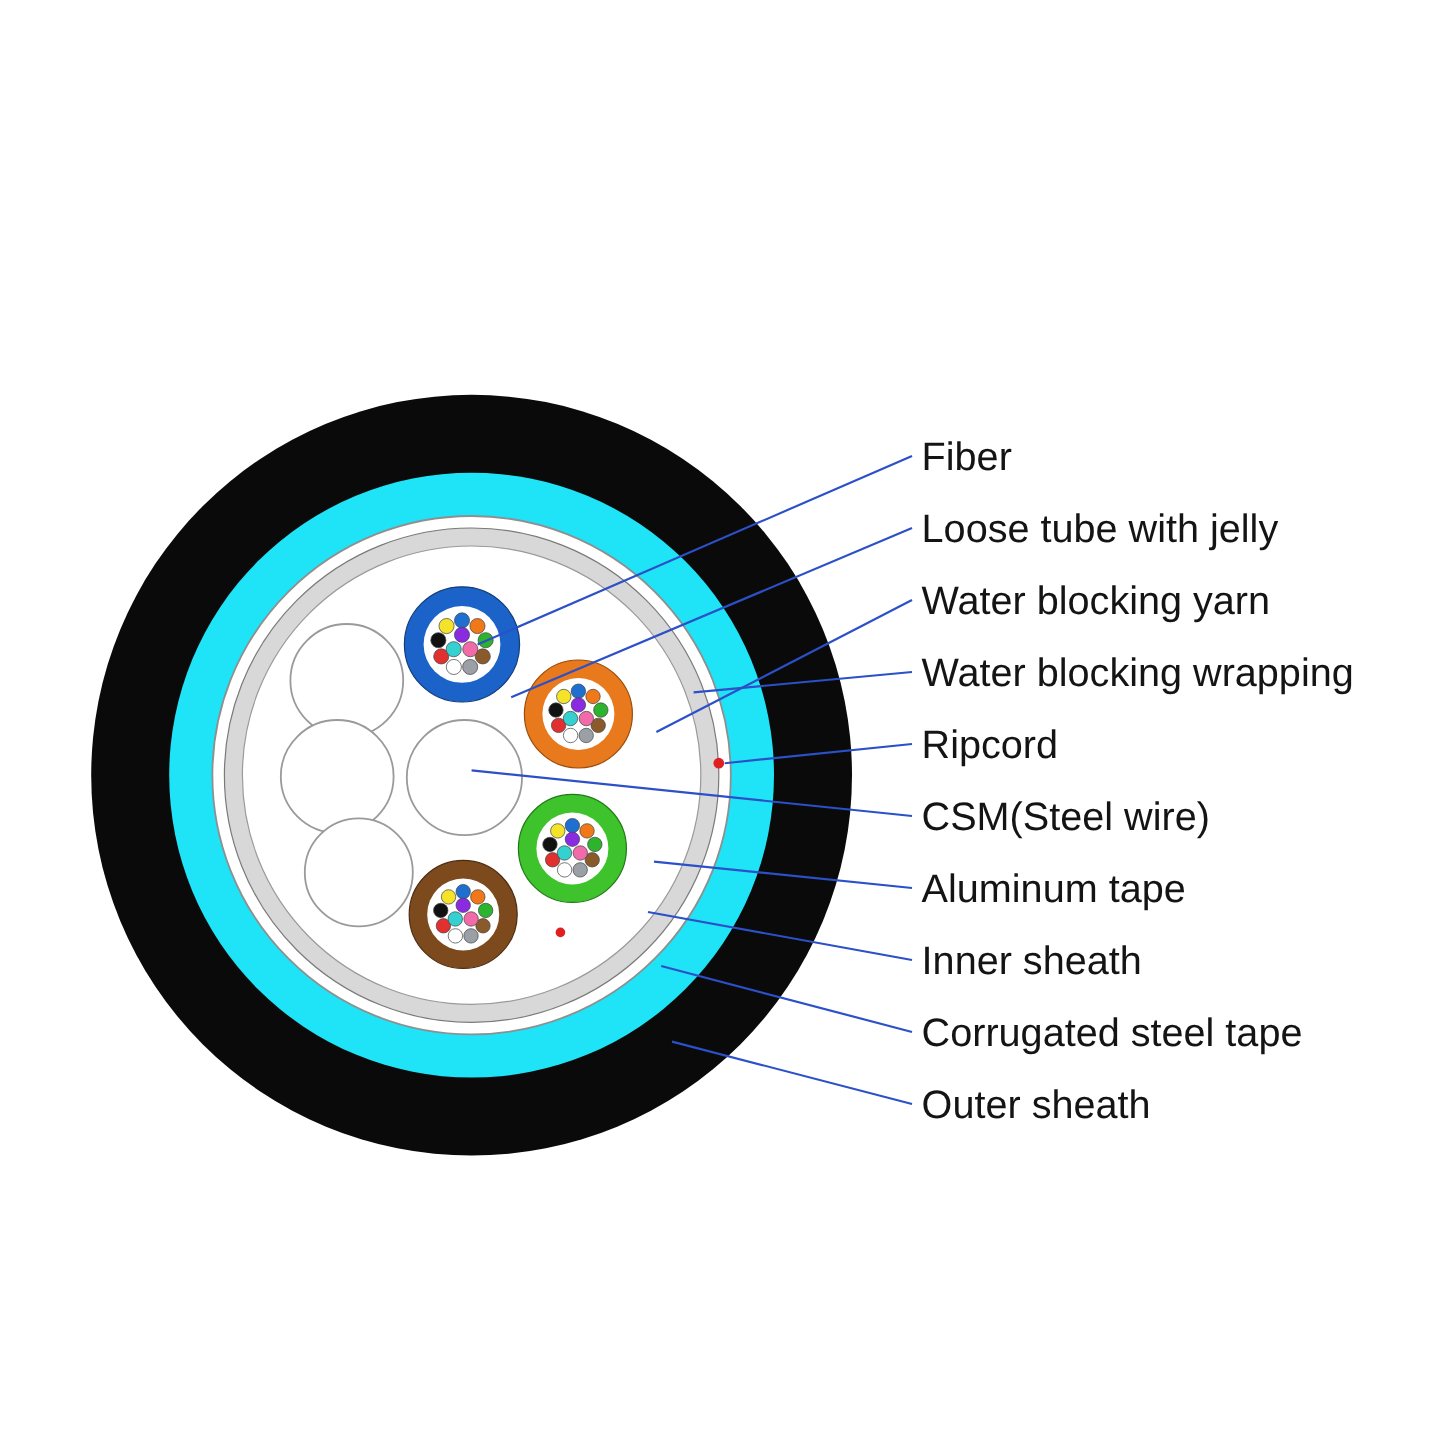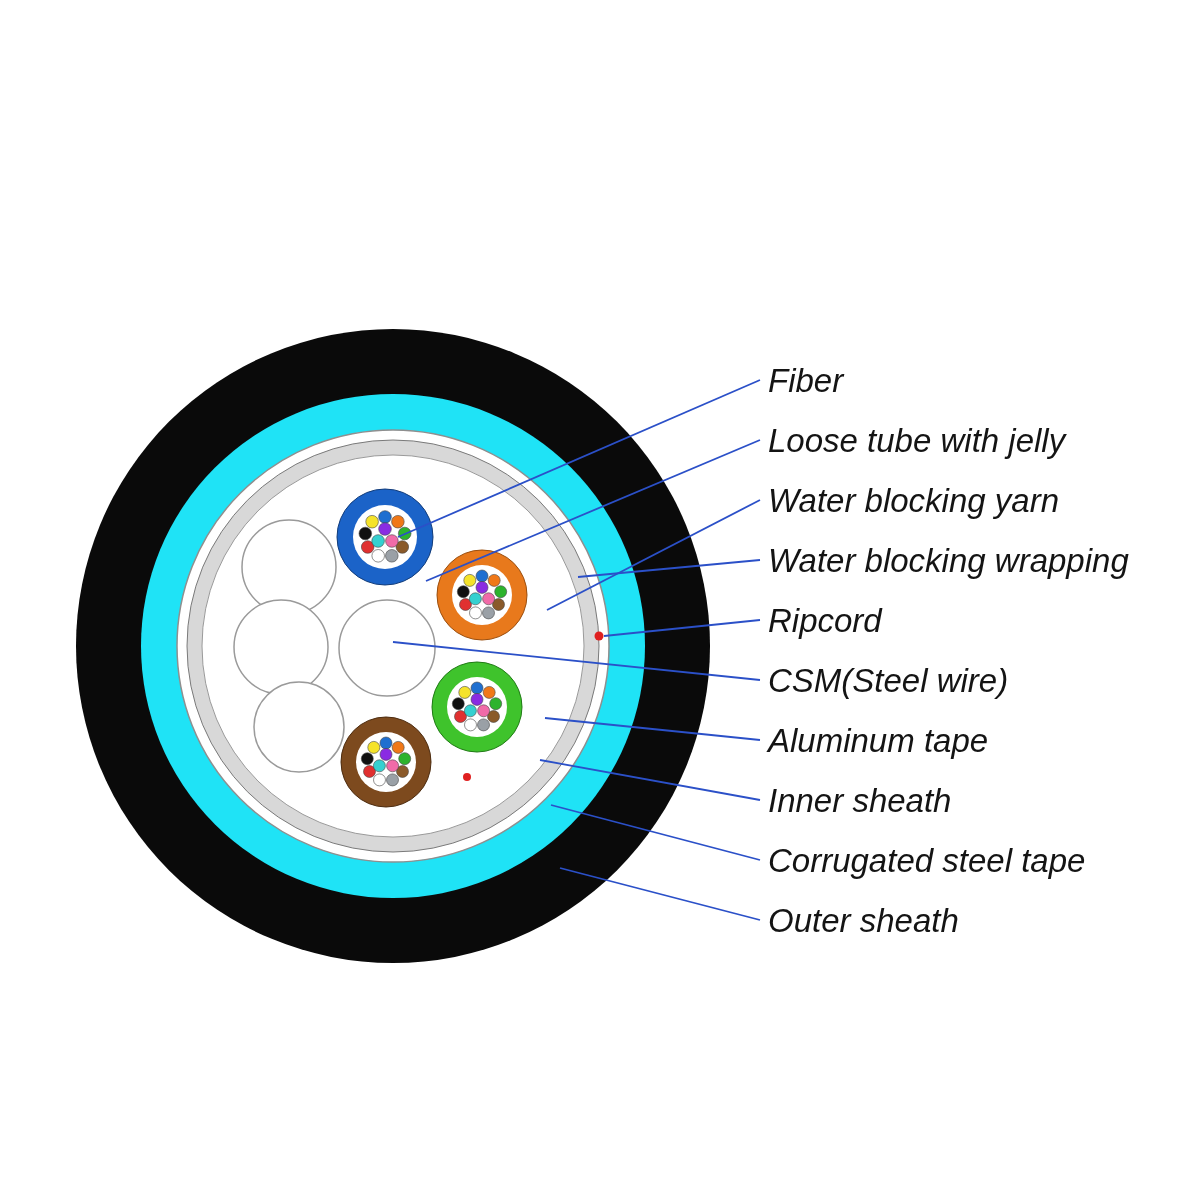--- a/index.html
+++ b/index.html
@@ -3,21 +3,21 @@
 <meta charset="utf-8">
 <style>
   html, body { margin: 0; padding: 0; }
   body {
     width: 1200px;
     height: 1200px;
     background: #ffffff;
     font-family: "Liberation Sans", sans-serif;
     overflow: hidden;
   }
-  .stage { position: relative; width: 972px; height: 1200px; font-style: italic; }
+  .stage { position: relative; width: 972px; height: 1200px; }
   .stage svg { position: absolute; left: 0; top: 0; }
   .filler { fill: #ffffff; stroke: #9a9a9a; stroke-width: 1.5; }
   .labels text {
     font-size: 33px;
     fill: #141414;
     font-family: "Liberation Sans", sans-serif;
   }
 </style>
 </head>
 <body>

